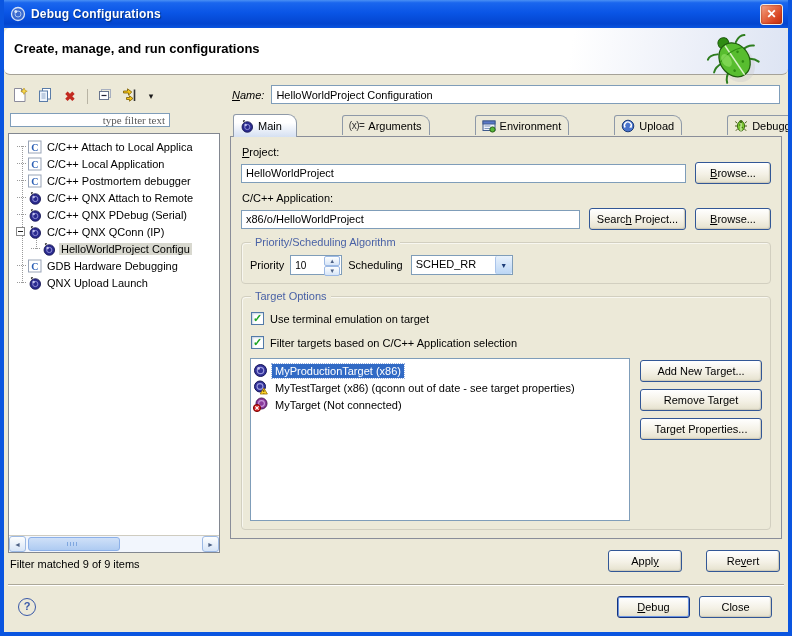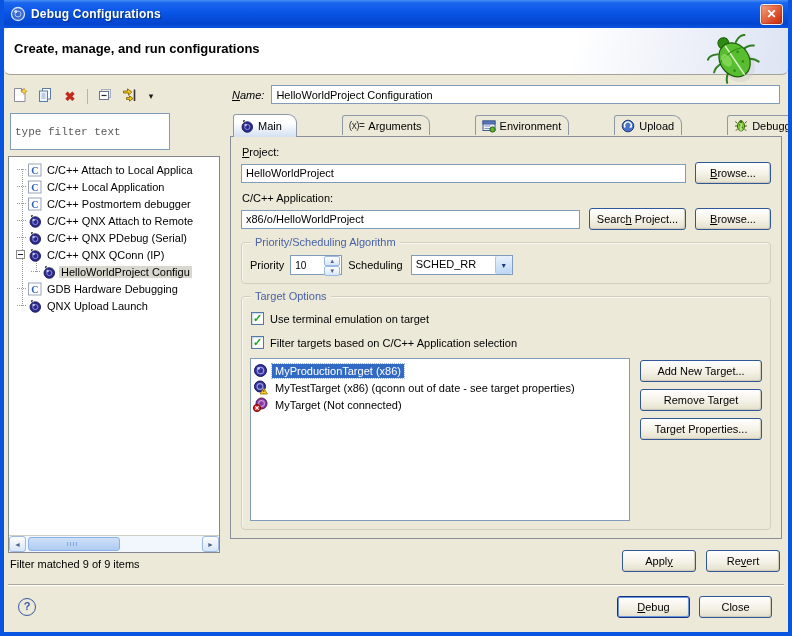--- a/index.html
+++ b/index.html
@@ -28,21 +28,21 @@
 
   
   .body { display:flex; gap:10px; padding:9px 6px 0 4px; height:497px; }
 
   
   .sidebar { width:212px; display:flex; flex-direction:column; }
   .toolbar { height:24px; display:flex; align-items:center; gap:5px; padding-left:2px; }
   .tool-btn { width:20px; height:20px; border:none; background:transparent; display:flex; align-items:center; justify-content:center; cursor:default; }
   .tool-sep { width:1px; height:15px; background:#b8b4a4; margin:0 2px; }
   .dd-arrow { font-size:9px; color:#1a1a1a; width:10px; }
-  .filter-input { width:160px; height:37px; margin:5px 0 6px 2px; border:1px solid #7f9db9; padding:1px 4px; font-size:11px; color:#5a5a5a; font-family:Liberation Mono, monospace; }
+  .filter-input { width:160px; height:14px; margin:5px 0 6px 2px; border:1px solid #7f9db9; padding:1px 4px; font-size:11px; color:#5a5a5a; font-family:Liberation Serif, serif;text-align:right; }
   .tree-panel { flex:1; background:#fff; border:1px solid #828790; display:flex; flex-direction:column; overflow:hidden; }
   .tree-rows { flex:1; position:relative; padding-top:4px; overflow:hidden; white-space:nowrap; }
   .tree-vline { position:absolute; left:13px; top:12px; height:137px; border-left:1px dotted #9a9a9a; }
   .tree-vline2 { position:absolute; left:27px; top:100px; height:15px; border-left:1px dotted #9a9a9a; }
   .tree-row { height:17px; display:flex; align-items:center; padding-left:8px; position:relative; cursor:default; }
   .tree-row .stub { width:9px; border-top:1px dotted #9a9a9a; margin-right:2px; flex:none; }
   .tree-row .expander { width:9px; height:9px; border:1px solid #888; background:#fff; margin-left:-1px; margin-right:3px; flex:none; position:relative; }
   .tree-row .expander::after { content:""; position:absolute; left:1px; right:1px; top:3px; border-top:1px solid #222; }
   .tree-row.child { padding-left:22px; }
   .tree-row .t-icon { width:14px; height:14px; margin-right:3px; flex:none; display:inline-flex; }
@@ -102,21 +102,21 @@
     box-shadow:inset 1px 1px 2px #c8d4e0; color:#1ea524; font-size:11px; font-weight:bold; }
   .list-row { display:flex; gap:10px; flex:1; min-height:0; margin-top:1px; }
   .target-list { flex:1; background:#fff; border:1px solid #7f9db9; padding:3px 2px; overflow:hidden; }
   .target-row { height:17px; display:flex; align-items:center; gap:4px; white-space:nowrap; }
   .target-row .t-icon { width:15px; height:15px; flex:none; display:inline-flex; }
   .target-row .t-label { padding:1px 3px; }
   .target-row.selected .t-label { background:#316ac5; color:#fff; outline:1px dotted #9cb4e0; }
   .target-buttons { width:122px; display:flex; flex-direction:column; gap:7px; padding-top:2px; }
   .target-buttons button { width:122px; padding:0 4px; }
 
-  .apply-row { display:flex; justify-content:flex-end; gap:10px; padding:11px 2px 0 0; }
+  .apply-row { display:flex; justify-content:flex-end; gap:24px; padding:11px 2px 0 0; }
   .apply-row button { width:74px; }
 
   
   .footer { position:absolute; left:4px; right:4px; bottom:4px; height:44px;
     border-top:1px solid #aca899; box-shadow:inset 0 1px 0 #ffffff; display:flex; align-items:center; padding:0 12px 0 10px; }
   .help-btn { width:18px; height:18px; border:1px solid #3858a8; border-radius:50%; background:transparent;
     color:#3858a8; font-size:11px; font-weight:bold; line-height:15px; text-align:center; cursor:default; }
   .footer .spacer { flex:1; }
   .footer button.xp { width:73px; margin-left:9px; }
 

